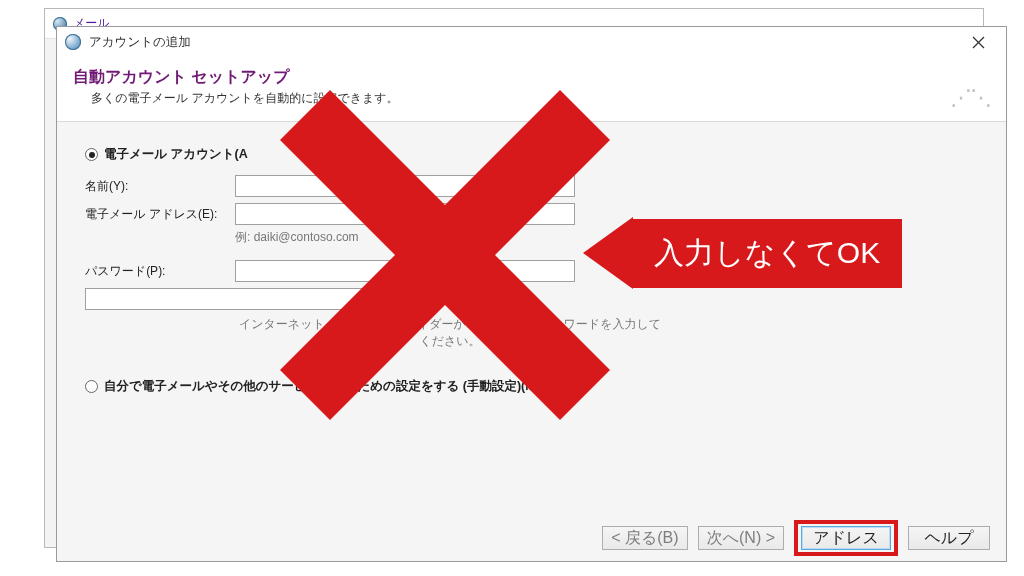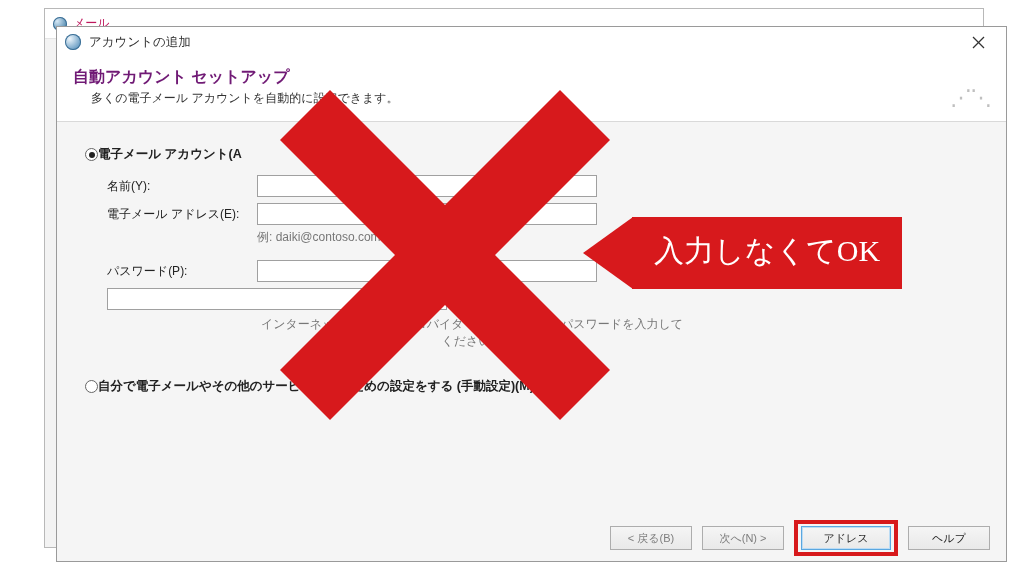--- a/index.html
+++ b/index.html
@@ -22,21 +22,21 @@
       height: 540px;
       border: 1px solid #b8b8b8;
       background: #f3f3f3;
     }
     .bg-window-title {
       display: flex;
       align-items: center;
       gap: 6px;
       padding: 6px 8px;
       background: #fff;
-      color: #be185d;
+      color: #4c1d95;
       font-size: 12px;
       border-bottom: 1px solid #e5e5e5;
     }
     .bg-icon {
       width: 14px;
       height: 14px;
       border-radius: 50%;
       background: radial-gradient(circle at 30% 30%, #d6e8f5, #5a8fb3 70%);
       box-shadow: inset 0 0 0 1px #3a6d94;
     }
@@ -104,20 +104,21 @@
       flex: 1;
       background: #f5f5f5;
       padding: 24px 28px 10px 28px;
       position: relative;
       font-size: 12px;
       color: #222;
     }
     .radio-row {
       display: flex;
       align-items: center;
+      gap: 6px;
       margin-bottom: 12px;
       font-weight: bold;
       font-size: 12.5px;
     }
     .radio-btn {
       width: 13px;
       height: 13px;
       border: 1px solid #666;
       border-radius: 50%;
       display: inline-flex;
@@ -127,21 +128,20 @@
     }
     .radio-btn.checked::after {
       content: "";
       width: 6px;
       height: 6px;
       border-radius: 50%;
       background: #222;
     }
 
     .form-grid {
-      margin-left: 22px;
     }
     .form-row {
       display: flex;
       align-items: center;
       margin-bottom: 6px;
     }
     .form-label {
       width: 150px;
       font-size: 12px;
       color: #222;
@@ -182,21 +182,21 @@
       justify-content: flex-end;
       padding: 0 16px;
       gap: 10px;
     }
     .btn {
       height: 24px;
       min-width: 82px;
       border: 1px solid #adadad;
       background: linear-gradient(#f5f5f5,#e9e9e9);
       color: #7e7e7e;
-      font-size: 11px;
+      font-size: 16px;
       padding: 0 8px;
       display: inline-flex;
       align-items: center;
       justify-content: center;
     }
     .btn.enabled { color: #222; }
     .btn.cancel { color: #222; border-color: #9a9a9a; }
     .cancel-highlight {
       border: 4px solid #d7191c;
       padding: 2px 3px;
@@ -212,22 +212,22 @@
     .big-x {
       position: absolute;
       pointer-events: none;
     }
     .big-x svg { display:block; }
 
     
     .callout {
       position: absolute;
       display: flex;
+      align-items: center;
       pointer-events: none;
-      font-family: Liberation Serif, serif;
     }
     .callout-arrow {
       width: 0; height: 0;
       border-top: 36px solid transparent;
       border-bottom: 36px solid transparent;
       border-right: 50px solid #d7191c;
       margin-right: -1px;
     }
     .callout-box {
       background: #d7191c;

